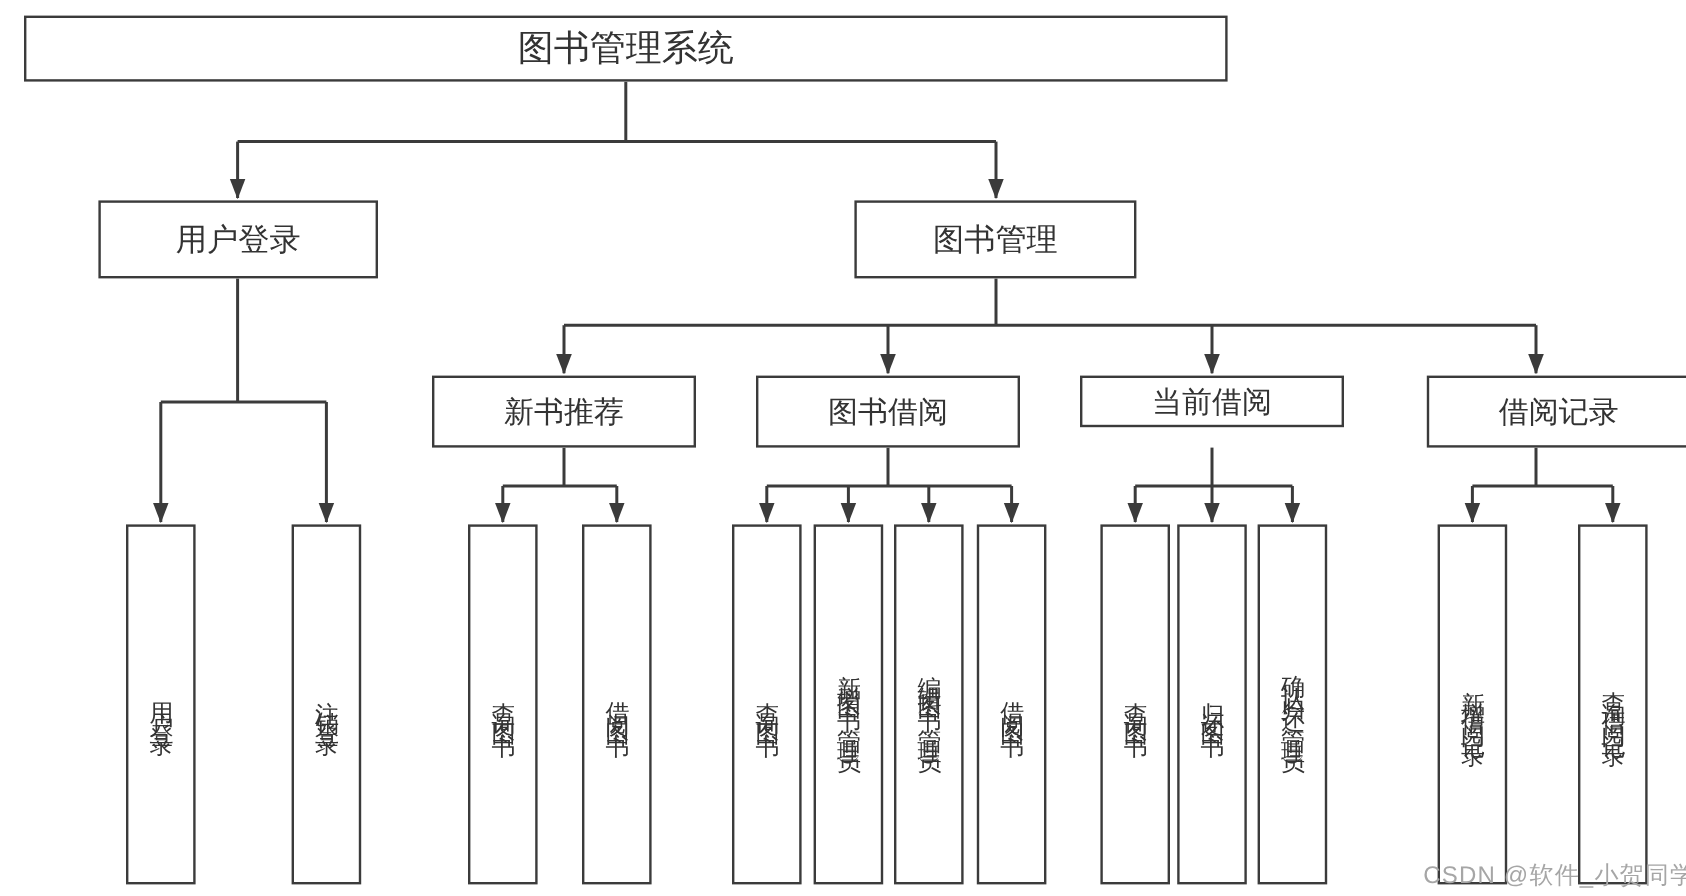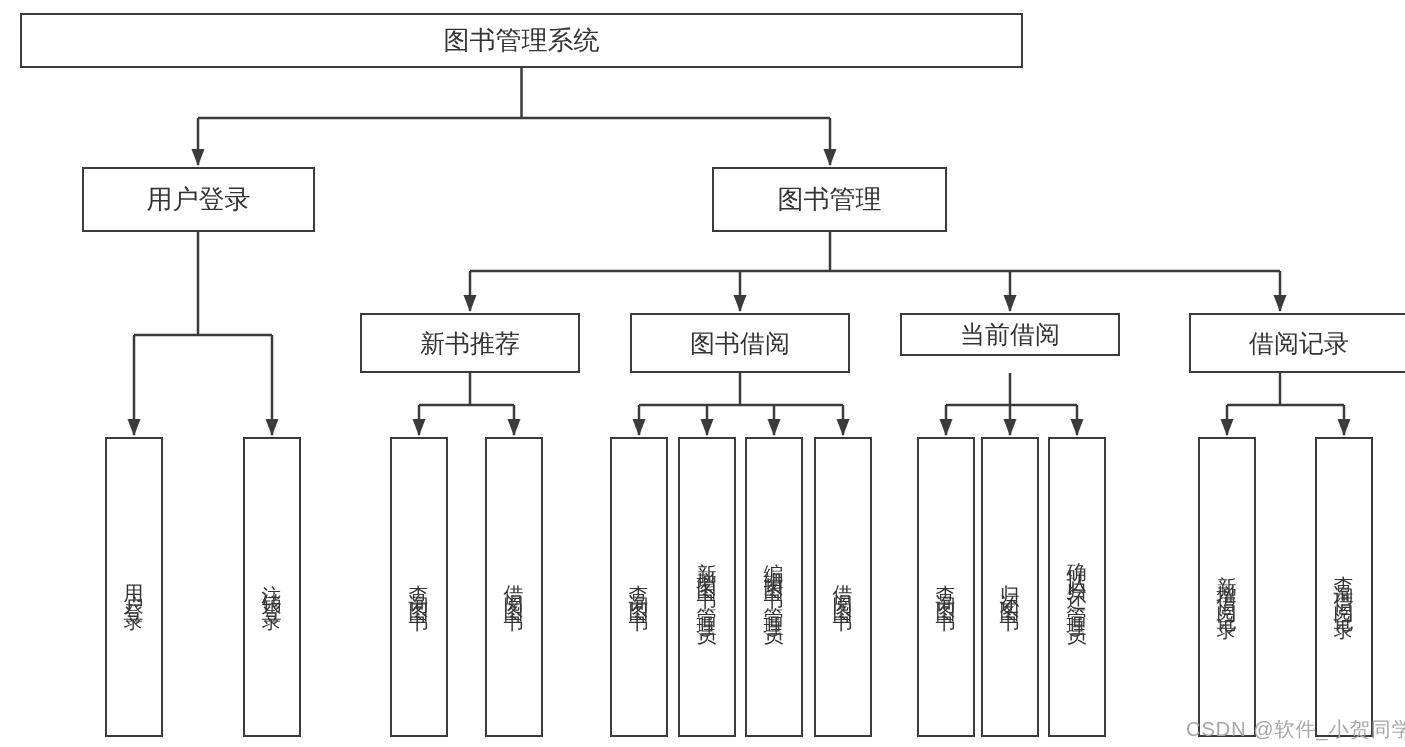--- a/index.html
+++ b/index.html
@@ -22,21 +22,21 @@
     position: absolute;
     box-sizing: border-box;
     border: 2.5px solid #3b3b3b;
     background: #ffffff;
     display: flex;
     align-items: center;
     justify-content: center;
     color: #333333;
     z-index: 2;
   }
-  .lvl-root { font-size: 26px; }
+  .lvl-root { font-size: 30px; }
   .lvl-2    { font-size: 26px; }
   .lvl-3    { font-size: 25px; }
   .leaf     { font-size: 20px; }
   .vtext {
     writing-mode: vertical-rl;
     text-orientation: mixed;
     letter-spacing: 9px;
     line-height: 1;
     white-space: nowrap;
   }

